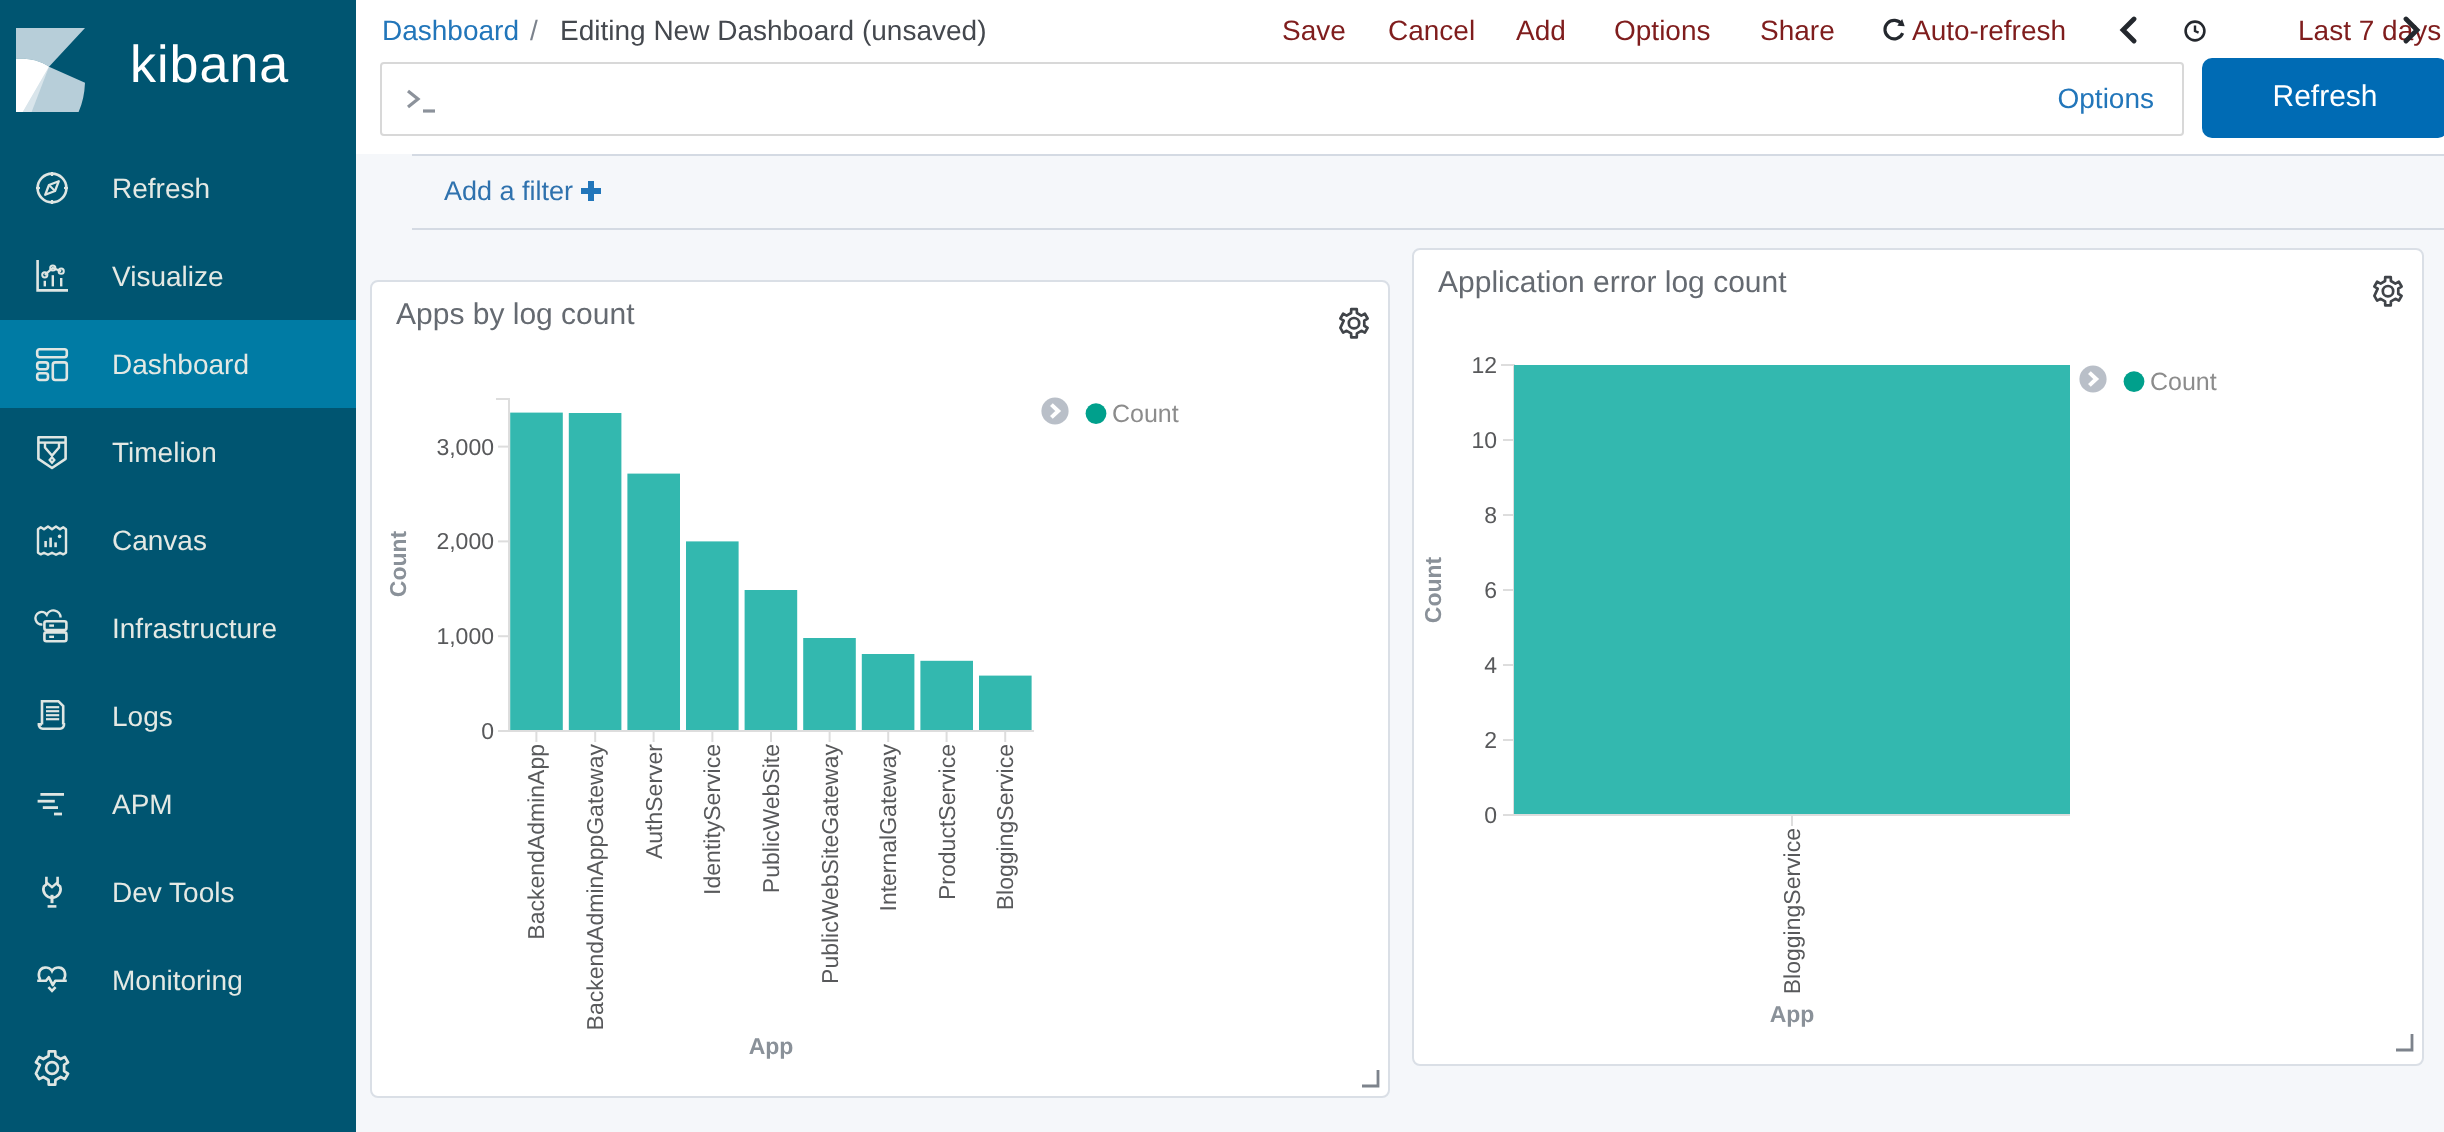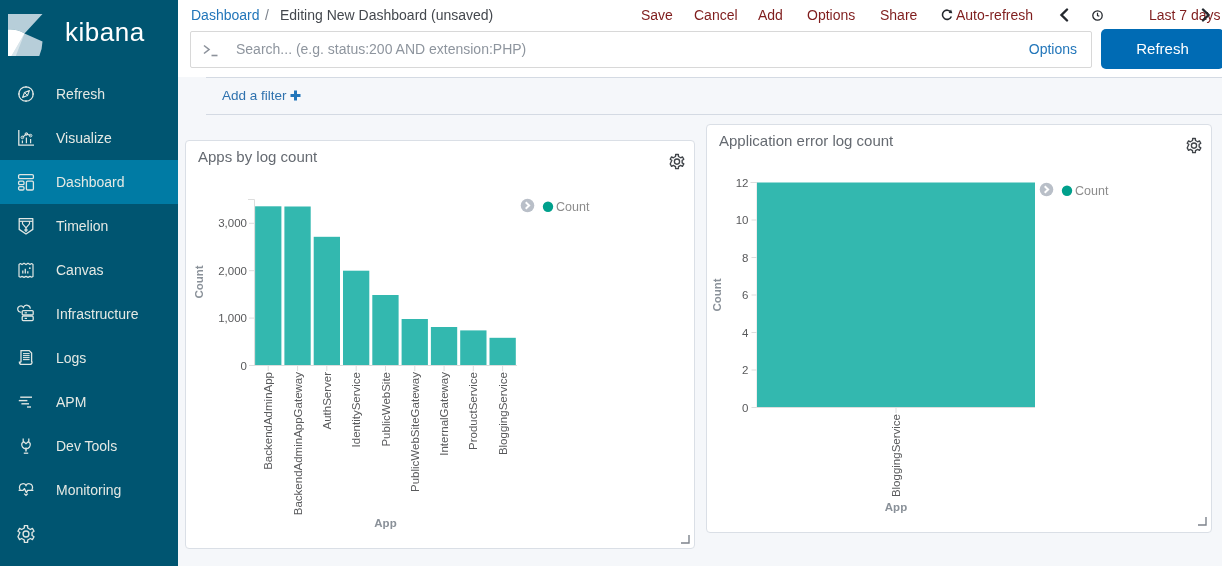--- a/index.html
+++ b/index.html
@@ -161,21 +161,20 @@
     <span class="menu" style="left:971px;">Last 7 days</span>
 <svg class="abs" style="left:1023px;top:8px;" width="10" height="14" viewBox="0 0 10 14">
 <path d="M2,1.5 L7.5,7 L2,12.5" stroke="#24282e" stroke-width="2.4" fill="none" stroke-linecap="round"></path>
     </svg>
   </div>
 <div id="searchbox">
 <svg class="abs" style="left:12px;top:12px;" width="18" height="13" viewBox="0 0 18 13">
 <path d="M1,1.5 L6,5.5 L1,9.5" stroke="#8c929b" stroke-width="1.6" fill="none"></path>
 <line x1="8.5" y1="11.5" x2="14.5" y2="11.5" stroke="#8c929b" stroke-width="1.6"></line>
     </svg>
-<span class="abs" style="left:45px;top:9px;font-size:14px;color:#8e959e;">Search... (e.g. status:200 AND extension:PHP)</span>
 <span class="abs" style="right:14px;top:9px;font-size:14px;color:#2276ba;">Options</span>
 </div>
 <div id="refreshbtn">Refresh</div>
 <div id="filterbar">
 <span style="position:absolute;left:16px;top:10px;font-size:13.5px;color:#2f72ae;">Add a filter</span>
 <svg style="position:absolute;left:84px;top:12px;" width="11" height="11" viewBox="0 0 11 11">
 <path d="M5.5,0.5 V10.5 M0.5,5.5 H10.5" stroke="#2276ba" stroke-width="3"></path>
     </svg>
 </div>
 <div class="panel" style="left:185px;top:140px;width:510px;height:409px;">

